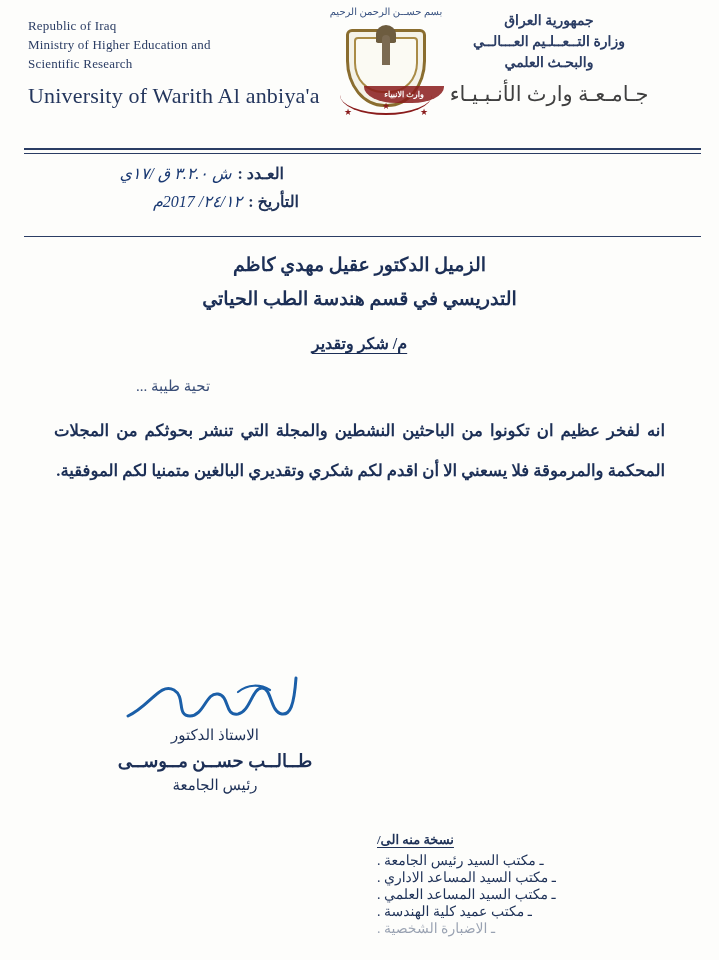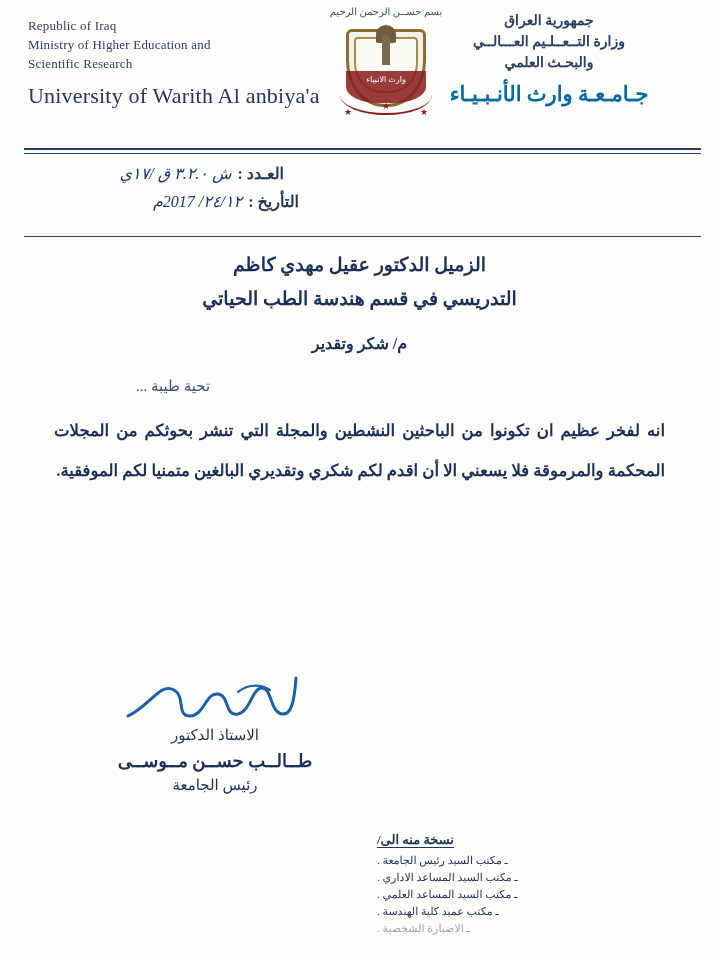--- a/index.html
+++ b/index.html
@@ -58,23 +58,23 @@
   }
   .hdr-right .r1 {
     font-size: 14px;
     line-height: 21px;
     letter-spacing: 1px;
     font-weight: bold;
   }
   .hdr-right .uni-ar {
     margin-top: 9px;
     font-size: 21px;
-    font-weight: bold;
+    font-weight: normal;
     letter-spacing: 3px;
-    color: #0369a1;
+    color: #404040;
     white-space: nowrap;
   }
 
   
   .logo-wrap {
     position: absolute;
     left: 326px;
     top: 6px;
     width: 120px;
     text-align: center;
@@ -126,27 +126,28 @@
     position: absolute;
     left: 38px;
     top: 6px;
     width: 20px;
     height: 18px;
     background: #6d5c3f;
     border-radius: 50% 50% 10% 10%;
   }
   .emblem .band {
     position: absolute;
-    left: 8px;
+    left: 26px;
     bottom: 12px;
     width: 80px;
-    height: 32px;
+    height: 17px;
     background: #8a1c1c;
     opacity: .85;
     border-radius: 0 0 32px 32px / 0 0 16px 16px;
+    font-weight: bold;
   }
   .emblem .band span {
     display: block;
     color: #fff;
     font-size: 8px;
     text-align: center;
     line-height: 17px;
     direction: rtl;
     letter-spacing: .5px;
   }
@@ -229,20 +230,21 @@
     font-size: 19px;
     font-weight: bold;
     line-height: 34px;
     letter-spacing: .5px;
   }
   .subject {
     margin-top: 18px;
     font-size: 16px;
     font-weight: bold;
     letter-spacing: 2px;
+    text-decoration: underline;
     text-underline-offset: 4px;
   }
   .greeting {
     margin-top: 24px;
     text-align: left;
     padding-left: 96px;
     font-size: 15px;
     color: #3b4f78;
     letter-spacing: 1px;
   }
@@ -293,21 +295,21 @@
     text-decoration: underline;
     text-underline-offset: 3px;
     margin-bottom: 4px;
   }
   .cc ul {
     list-style: none;
     margin: 0;
     padding: 0;
   }
   .cc li {
-    font-size: 11px;
+    font-size: 14px;
     line-height: 17px;
     white-space: nowrap;
   }
   .cc li.cut {
     opacity: .45;
   }
   .cc li::before {
     content: "ـ ";
   }
 </style>

